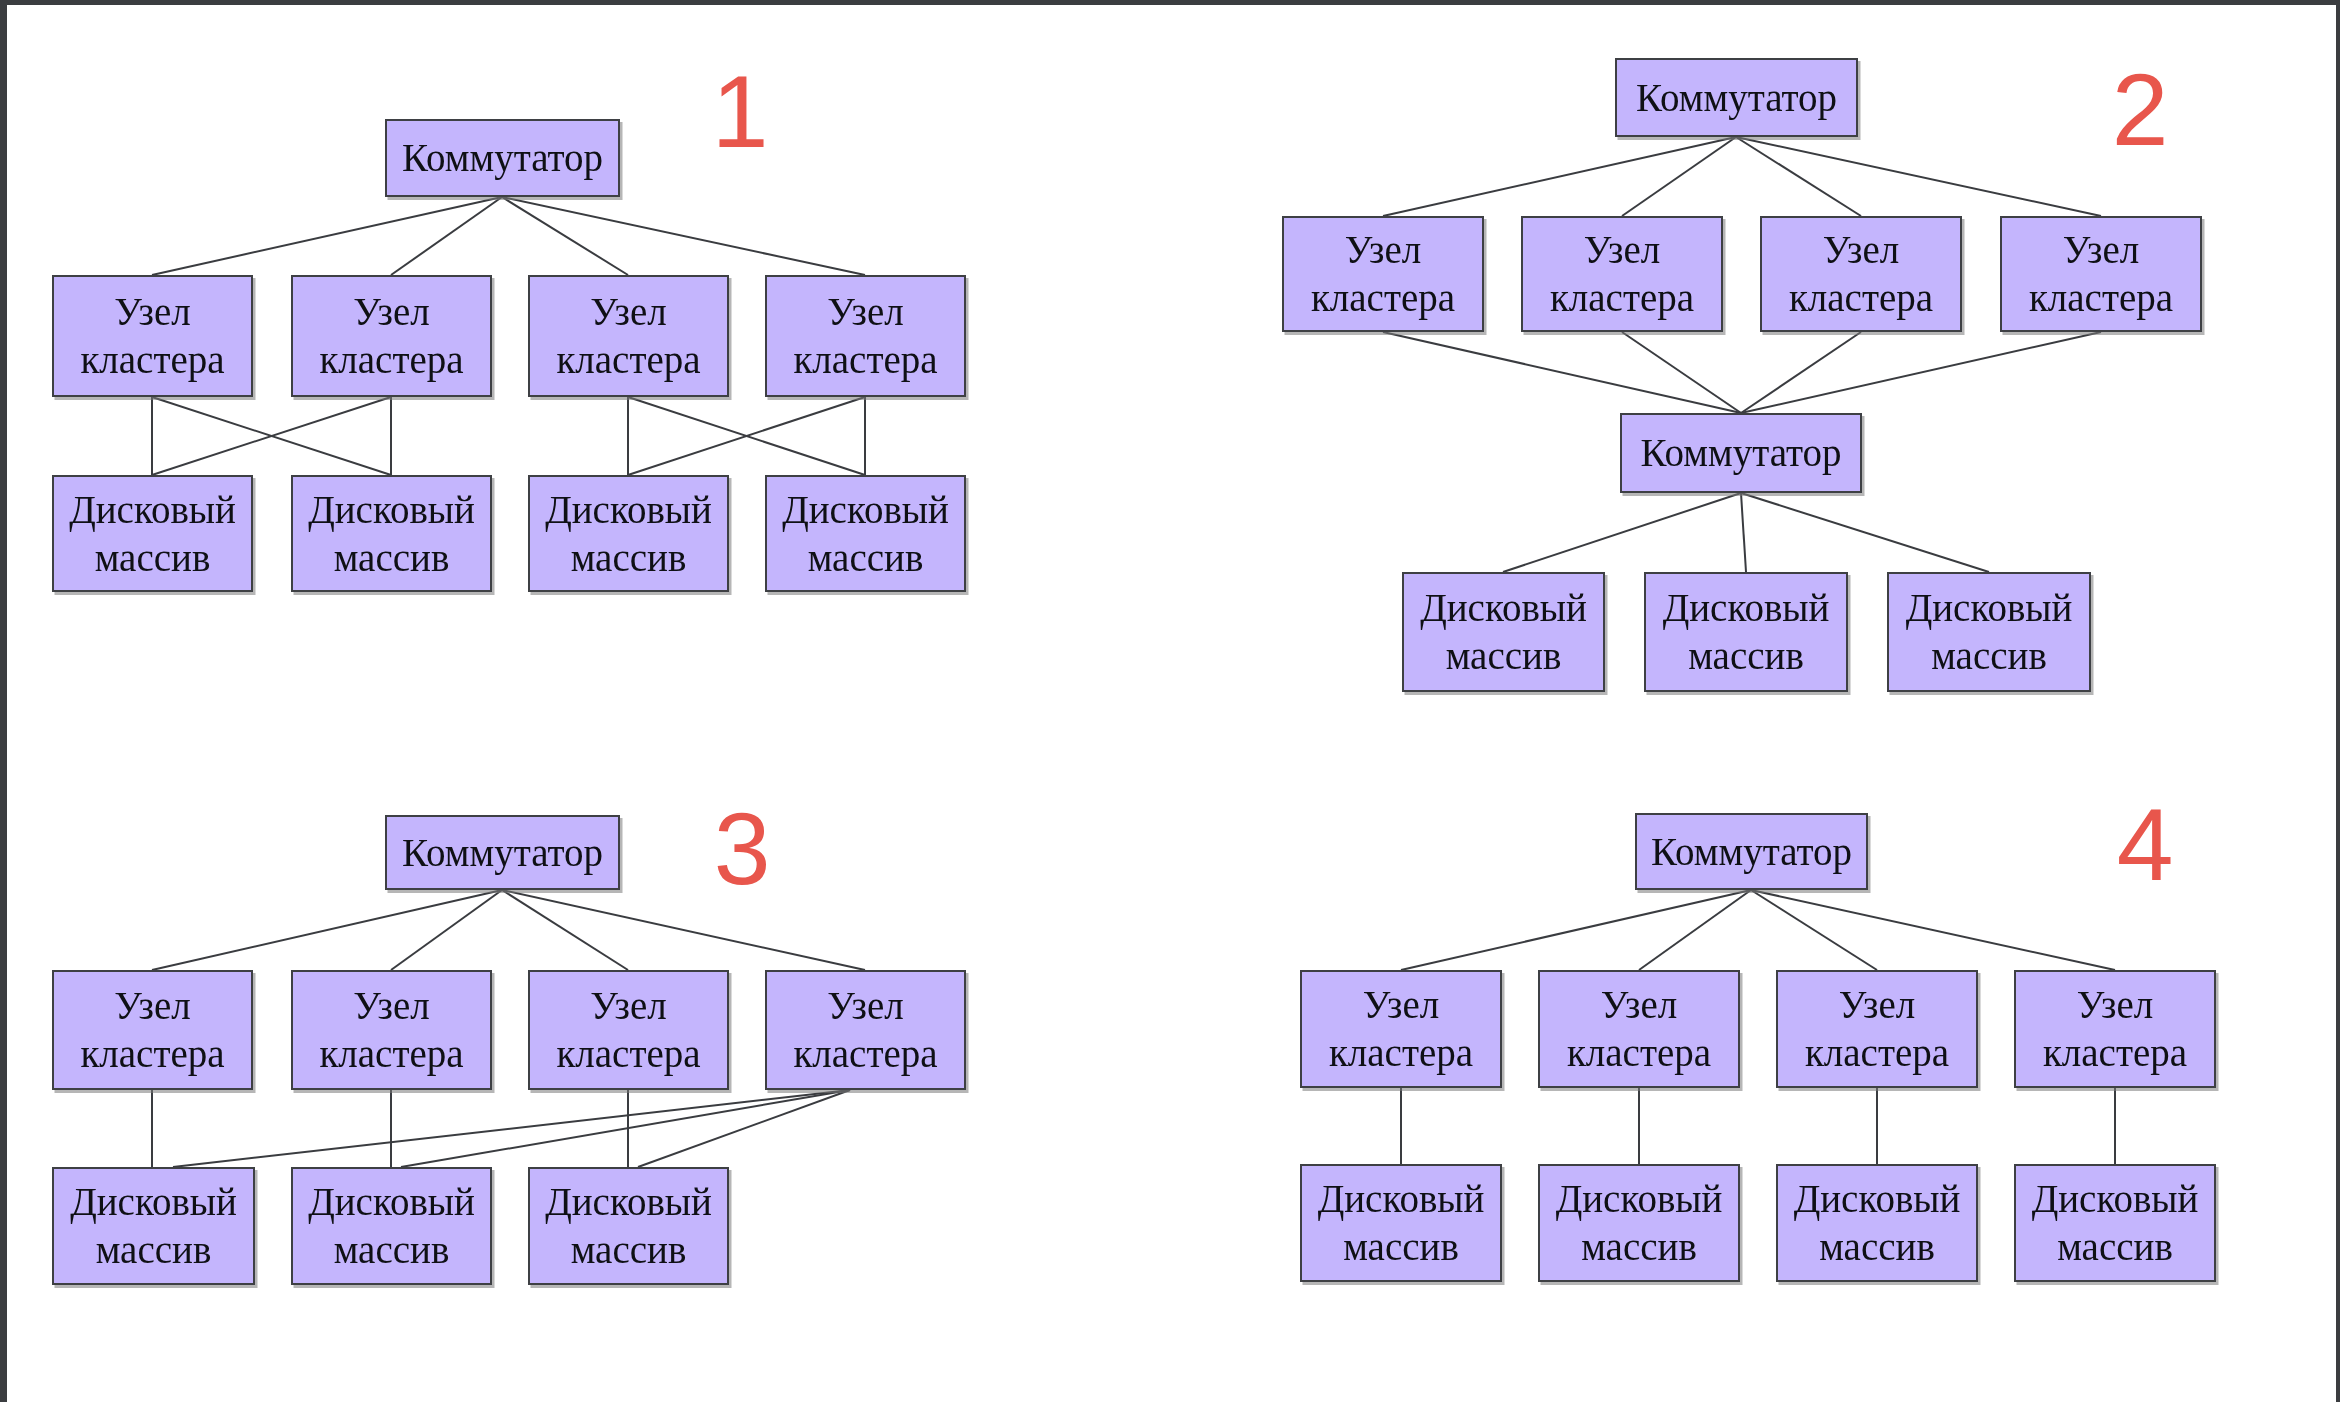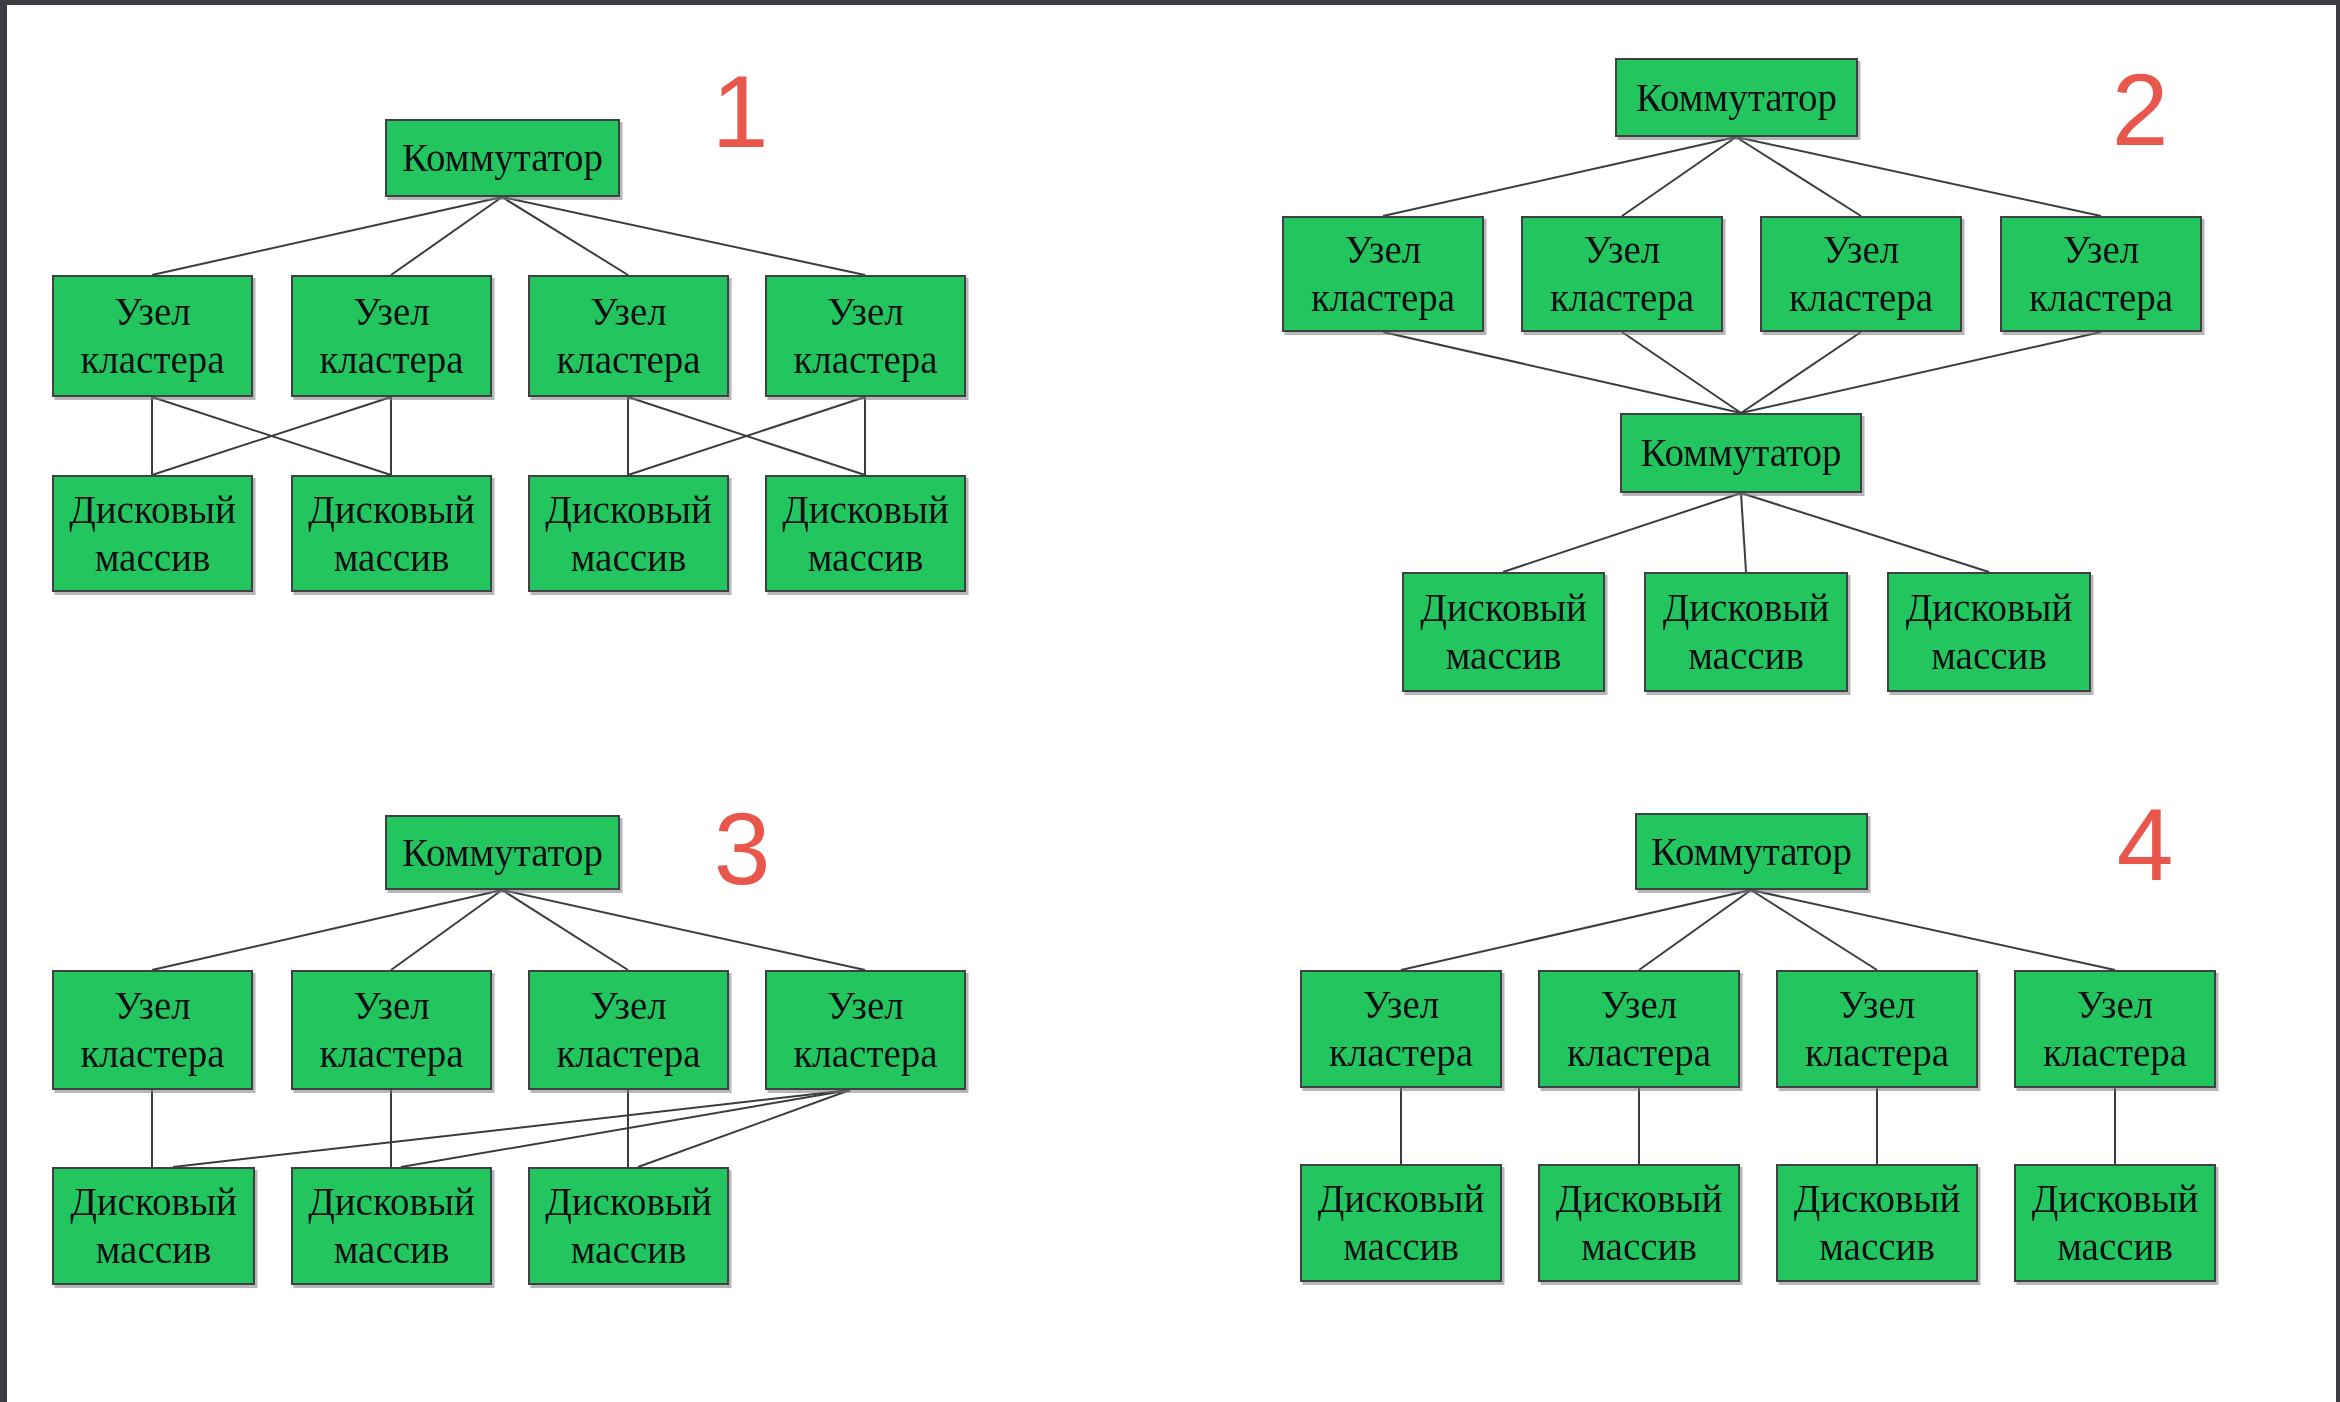--- a/index.html
+++ b/index.html
@@ -5,21 +5,21 @@
 <style>
   html,body{margin:0;padding:0;}
   body{width:2340px;height:1402px;background:#ffffff;overflow:hidden;}
   #stage{position:relative;width:2340px;height:1402px;background:#ffffff;}
   .frame-top{position:absolute;left:0;top:0;width:100%;height:5px;background:#3b3d40;}
   .frame-left{position:absolute;left:0;top:0;width:7px;height:100%;background:#3b3d40;}
   .frame-right{position:absolute;right:0;top:0;width:4px;height:100%;background:#3b3d40;}
   #wires{position:absolute;left:0;top:0;width:2340px;height:1402px;}
   #wires line{stroke:#3a3c40;stroke-width:2;}
   .box{
-    position:absolute;box-sizing:border-box;background:#22c55e;
+    position:absolute;box-sizing:border-box;background:#c4b5fd;
     border:2.5px solid #3e4044;
     box-shadow:2.5px 3px 0 rgba(122,122,122,0.55);
     display:flex;flex-direction:column;align-items:center;justify-content:center;
     text-align:center;
     font-family:"Liberation Serif","DejaVu Serif",serif;
     font-size:39px;line-height:1.22;color:#0f1015;
   }
   .box span{display:block;white-space:nowrap;}
   .num{
     position:absolute;transform:translate(-50%,-50%);

